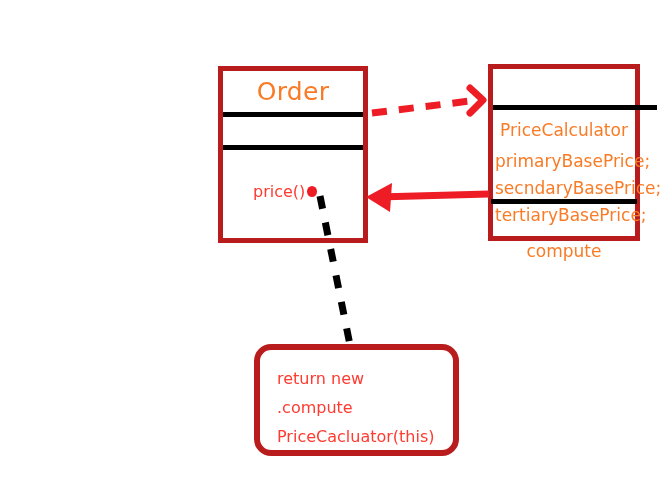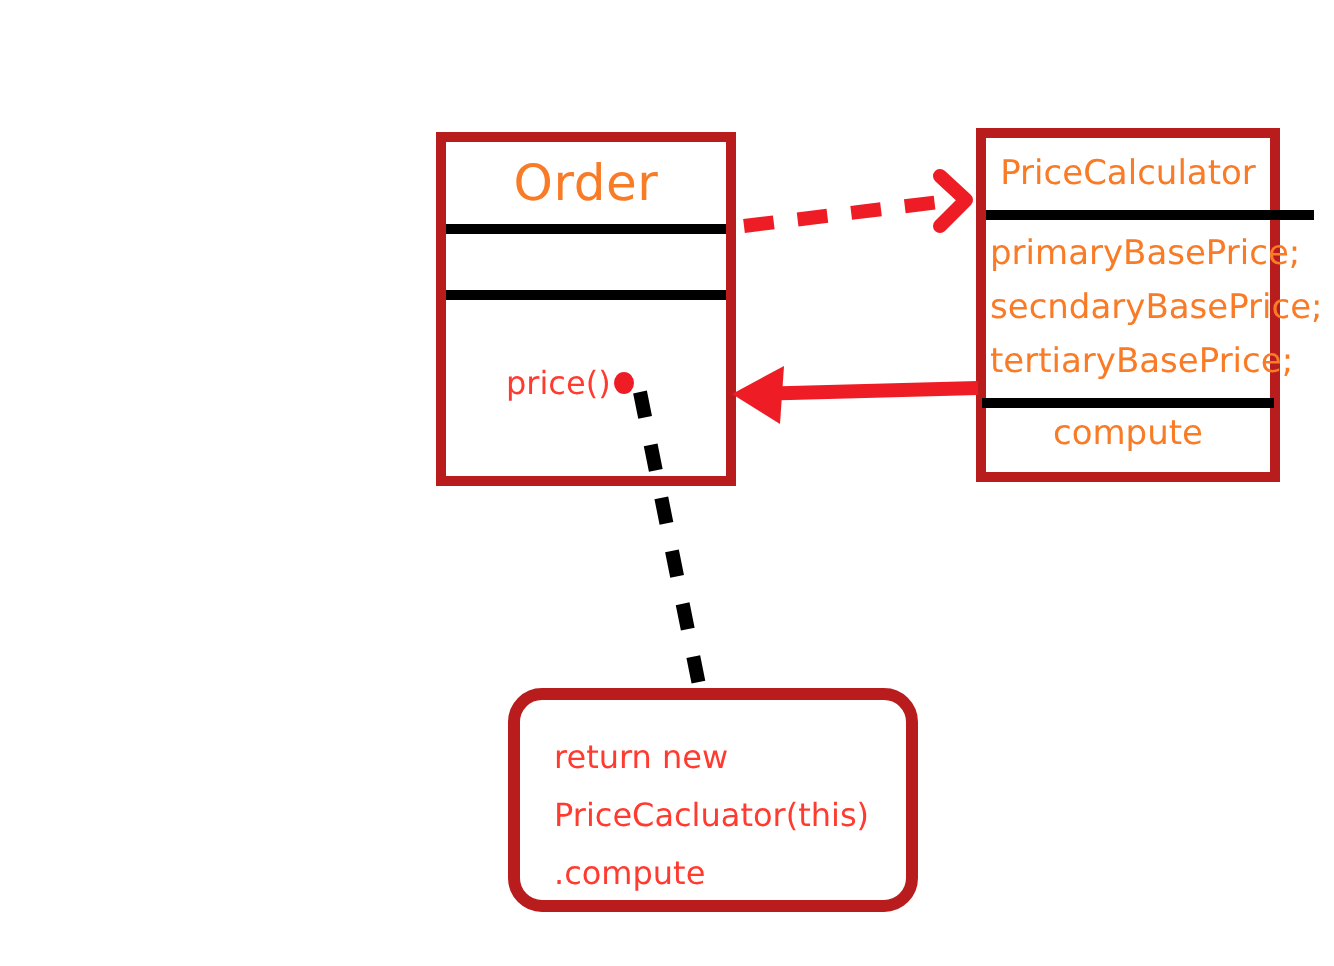--- a/index.html
+++ b/index.html
@@ -88,21 +88,22 @@
   #calc-box {
     left: 488px;
     top: 64px;
     width: 152px;
     height: 177px;
   }
   #calc-name-comp {
     height: 36px;
     display: flex;
     align-items: center;
-    justify-content: center;
+    justify-content: flex-end;
+    margin-top: 34px;
   }
   #calc-attr-comp {
     height: 94px;
     padding-left: 2px;
     padding-top: 4px;
   }
   #calc-ops-comp {
     height: 37px;
     display: flex;
     align-items: center;
@@ -208,22 +209,22 @@
     <div class="divider" id="calc-div-2"></div>
 
     <div class="compartment" id="calc-ops-comp">
       <span class="calc-op">compute</span>
     </div>
 
   </div>
 
   <div id="note-box">
     <div class="note-line">return new</div>
+    <div class="note-line">.compute</div>
     <div class="note-line">PriceCacluator(this)</div>
-    <div class="note-line">.compute</div>
   </div>
 
   <svg id="connectors" viewBox="0 0 667 483" xmlns="http://www.w3.org/2000/svg">
 
     <g>
       <line x1="372" y1="113" x2="470" y2="101" stroke="#ee1c25" stroke-width="7" stroke-dasharray="15 12" stroke-linecap="butt"></line>
       <polyline points="470,88 483,100 470,113" fill="none" stroke="#ee1c25" stroke-width="7" stroke-linecap="round" stroke-linejoin="round"></polyline>
     </g>
 
     <g>

